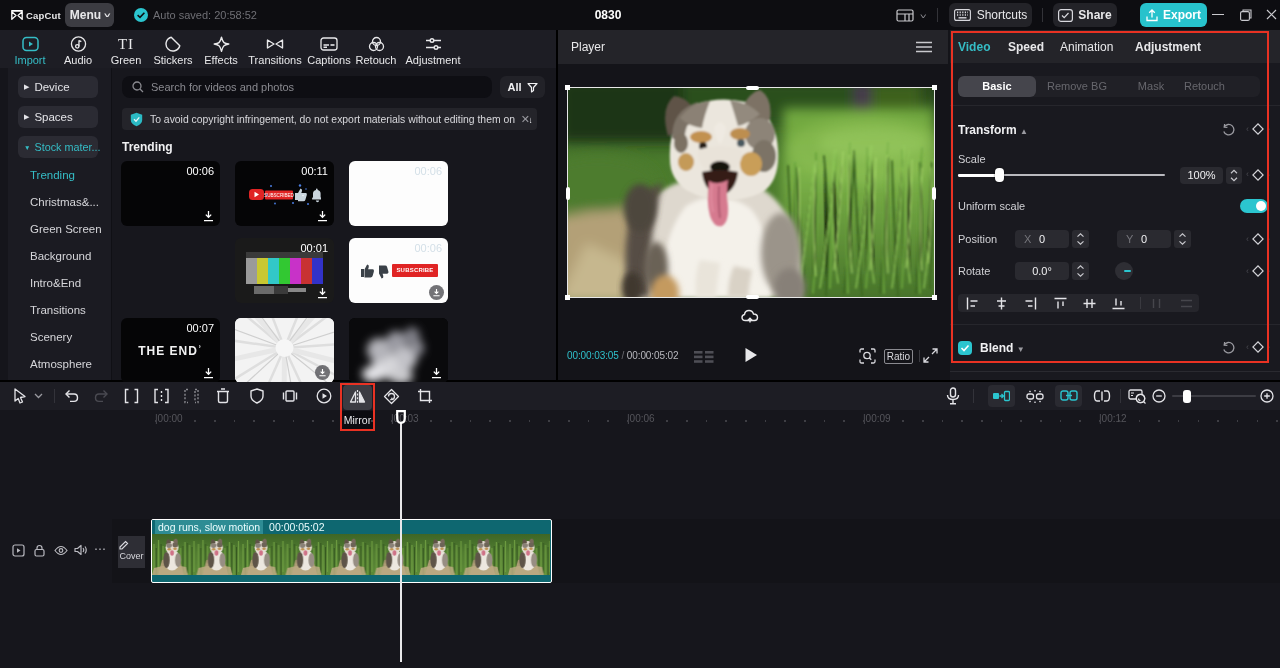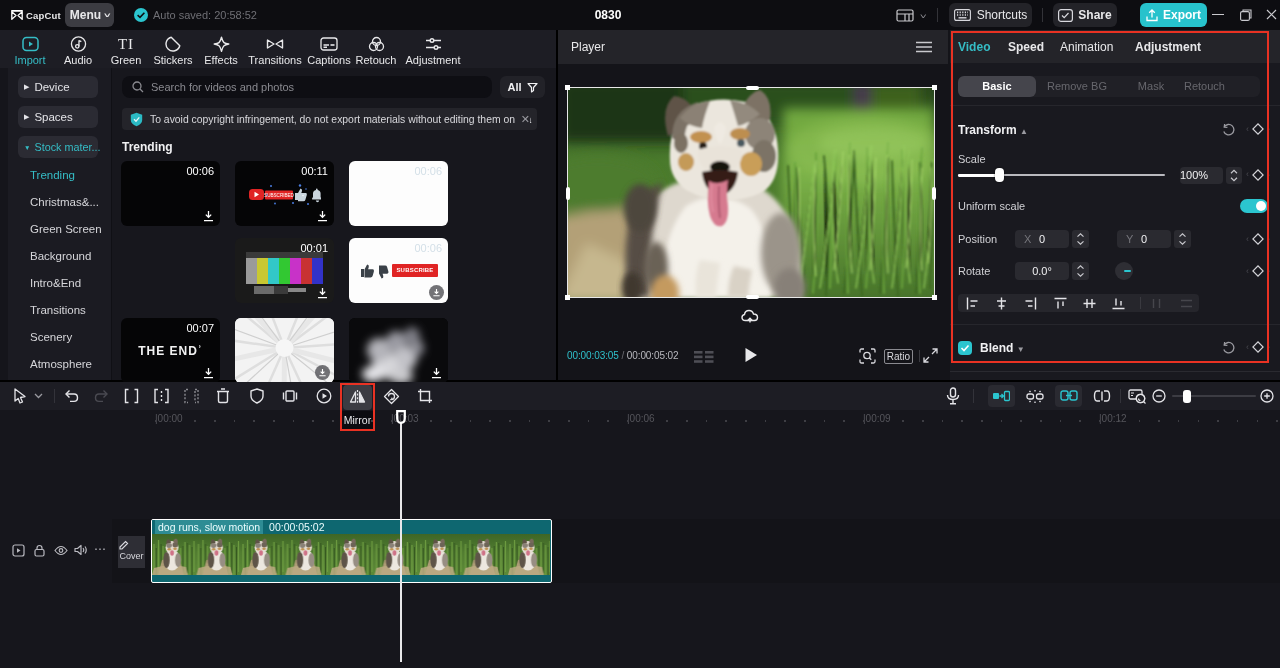--- a/index.html
+++ b/index.html
@@ -487,21 +487,21 @@
   <div class="abs" style="left:296px;top:94px;font-size:9px;color:#4a4a50">‹</div>
   <svg class="abs" style="left:302px;top:93px" width="12" height="12" viewBox="0 0 12 12" fill="none" stroke="#d4d4d8" stroke-width="1.2">
       <rect x="2.4" y="2.4" width="7.2" height="7.2" transform="rotate(45 6 6)"></rect>
     </svg>
   <div class="abs" style="left:317px;top:94px;font-size:9px;color:#4a4a50">›</div>
 
   <div class="abs" style="left:8px;top:123px;font-size:11px;color:#d0d0d4">Scale</div>
   <div class="abs" style="left:8px;top:144px;width:207px;height:1.5px;background:#b9b9be;border-radius:1px"></div>
   <div class="abs" style="left:8px;top:143.5px;width:42px;height:3px;background:#fff;border-radius:1.5px"></div>
   <div class="abs" style="left:45px;top:138px;width:9px;height:14px;background:#fff;border-radius:4px;box-shadow:0 0 2px rgba(0,0,0,.6)"></div>
-  <div class="abs" style="left:230px;top:137px;width:43px;height:17px;background:#2a2a30;border-radius:4px;font-size:11px;color:#f0f0f2;text-align:left;line-height:17px">100%</div>
+  <div class="abs" style="left:230px;top:137px;width:43px;height:17px;background:#2a2a30;border-radius:4px;font-size:11px;color:#f0f0f2;text-align:center;line-height:17px">100%</div>
   <div class="abs" style="left:276px;top:137px;width:16px;height:17px;background:#2a2a30;border-radius:3px">
     <svg width="16" height="17" viewBox="0 0 16 17" fill="none" stroke="#c9c9ce" stroke-width="1.2">
         <path d="M5 6.2 L8 3.4 L11 6.2 M5 10.8 L8 13.6 L11 10.8"></path>
       </svg>
   </div>
   <div class="abs" style="left:296px;top:139px;font-size:9px;color:#4a4a50">‹</div>
   <svg class="abs" style="left:302px;top:139px" width="12" height="12" viewBox="0 0 12 12" fill="none" stroke="#d4d4d8" stroke-width="1.2">
       <rect x="2.4" y="2.4" width="7.2" height="7.2" transform="rotate(45 6 6)"></rect>
     </svg>
   <div class="abs" style="left:317px;top:140px;font-size:9px;color:#4a4a50">›</div>

